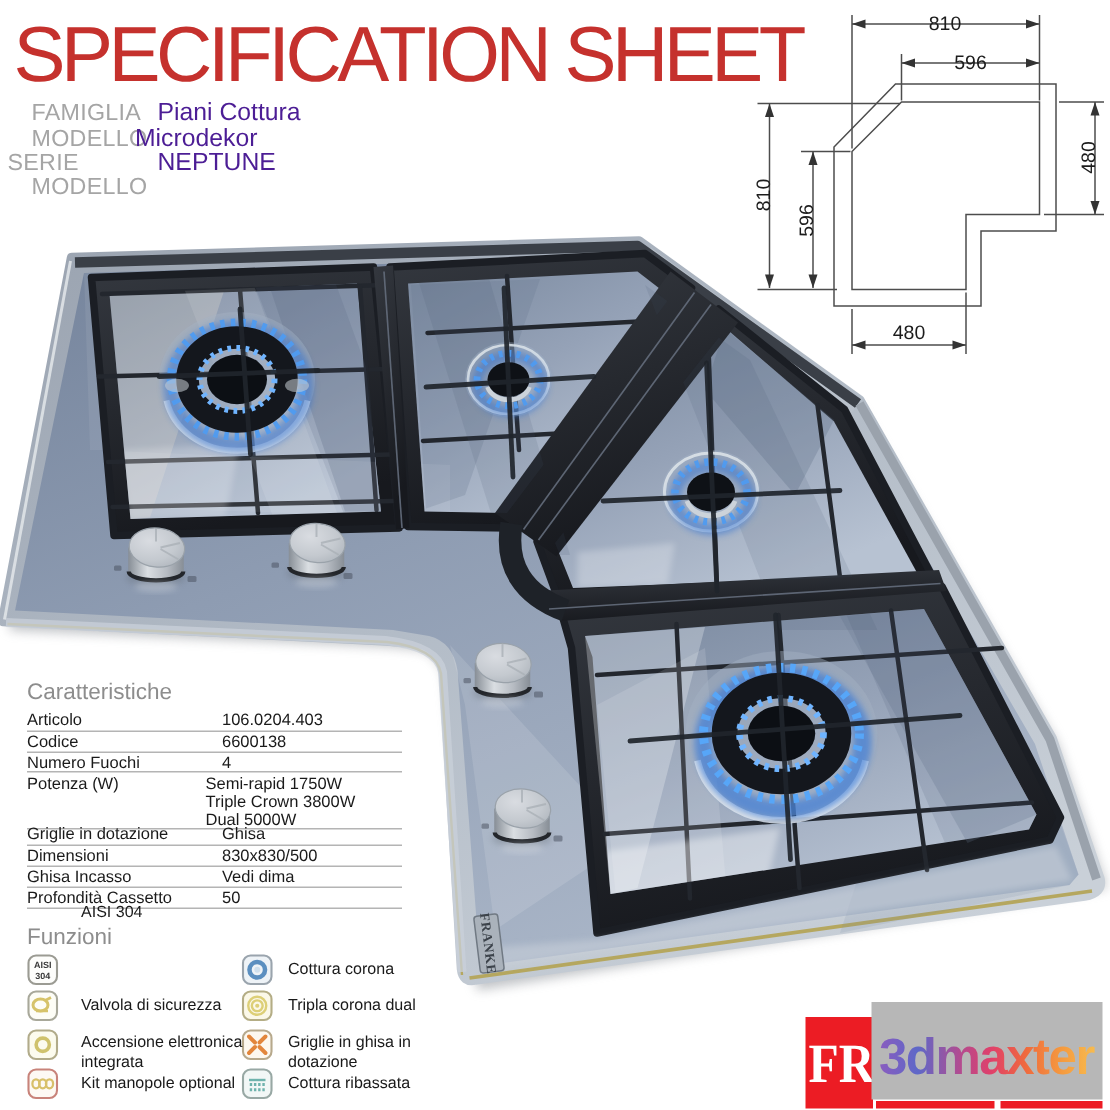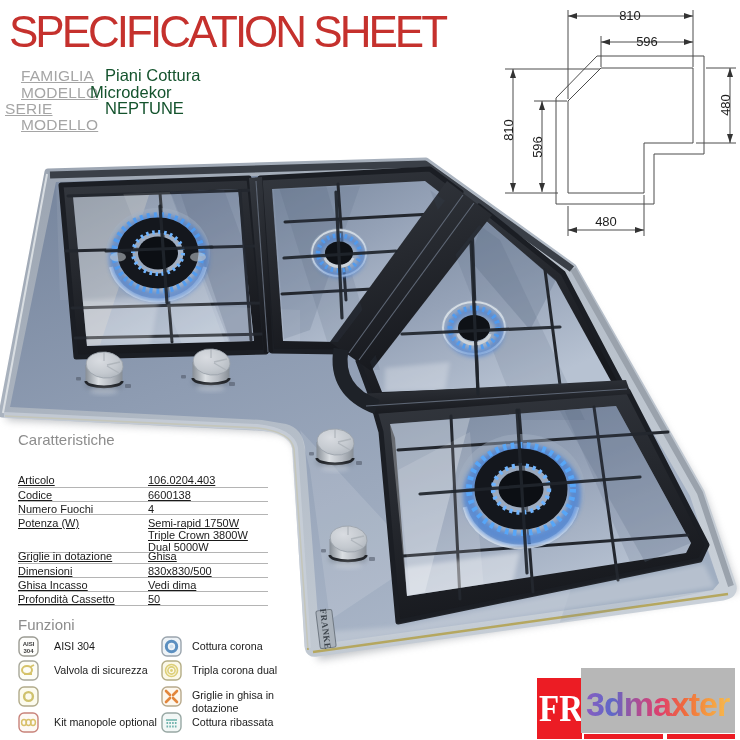--- a/index.html
+++ b/index.html
@@ -1,23 +1,23 @@
 <!DOCTYPE html>
 <html><head>
 <meta charset="utf-8">
 <style>
   html,body{margin:0;padding:0;background:#fff;}
   #page{position:relative;width:740px;height:740px;background:#fff;overflow:hidden;
         font-family:"Liberation Sans",sans-serif;}
   .abs{position:absolute;}
-  #title{left:9px;top:7px;font-size:44px;color:#c5312d;letter-spacing:-3px;white-space:nowrap;}
-  .lbl{color:#a5a5a5;font-size:15.5px;letter-spacing:0.2px;text-decoration:underline;}
-  .val{color:#14532d;font-size:16.5px;}
+  #title{left:9px;top:7px;font-size:52px;color:#c5312d;letter-spacing:-3px;white-space:nowrap;}
+  .lbl{color:#a5a5a5;font-size:15.5px;letter-spacing:0.2px;}
+  .val{color:#4c1d95;font-size:16.5px;}
   .sechead{color:#8d8d8d;font-size:15px;}
-  .t{font-size:11px;color:#1a1a1a;white-space:nowrap;text-decoration:underline;}
+  .t{font-size:11px;color:#1a1a1a;white-space:nowrap;}
   .ln{position:absolute;height:1px;background:#b4b4b4;left:18px;width:250px;}
   .fz{font-size:10.7px;line-height:12.5px;color:#1a1a1a;}
 </style>
 </head>
 <body>
 <div id="page">
 
   <svg id="art" class="abs" style="left:0;top:0" width="740" height="740" viewBox="0 0 740 740">
   <defs>
     <linearGradient id="gBody" x1="0" y1="0" x2="0.8" y2="1">
@@ -304,32 +304,32 @@
   <div id="title" class="abs">SPECIFICATION SHEET</div>
 
   <div class="abs lbl" style="left:21px;top:67px">FAMIGLIA</div>
   <div class="abs val" style="left:105px;top:66px">Piani Cottura</div>
   <div class="abs lbl" style="left:21px;top:84px">MODELLO</div>
   <div class="abs val" style="left:90px;top:83px">Microdekor</div>
   <div class="abs lbl" style="left:5px;top:100px">SERIE</div>
   <div class="abs val" style="left:105px;top:99px">NEPTUNE</div>
   <div class="abs lbl" style="left:21px;top:116px">MODELLO</div>
 
-  <div class="abs sechead" style="left:18px;top:431px">Caratteristiche</div>
+  <div class="abs sechead" style="left:18px;top:453px">Caratteristiche</div>
   <div class="abs t" style="left:18px;top:474px">Articolo</div>
     <div class="abs t" style="left:148px;top:474px">106.0204.403</div>
   <div class="ln" style="top:487px"></div>
   <div class="abs t" style="left:18px;top:489px">Codice</div>
     <div class="abs t" style="left:148px;top:489px">6600138</div>
   <div class="ln" style="top:501px"></div>
   <div class="abs t" style="left:18px;top:503px">Numero Fuochi</div>
     <div class="abs t" style="left:148px;top:503px">4</div>
   <div class="ln" style="top:514px"></div>
   <div class="abs t" style="left:18px;top:517px">Potenza (W)</div>
-  <div class="abs t" style="left:148px;top:517px">Semi-rapid 1750W<br>Triple Crown 3800W<br>Dual 5000W</div>
+  <div class="abs t" style="left:137px;top:517px">Semi-rapid 1750W<br>Triple Crown 3800W<br>Dual 5000W</div>
   <div class="ln" style="top:552px"></div>
   <div class="abs t" style="left:18px;top:550px">Griglie in dotazione</div>
     <div class="abs t" style="left:148px;top:550px">Ghisa</div>
   <div class="ln" style="top:563px"></div>
   <div class="abs t" style="left:18px;top:565px">Dimensioni</div>
     <div class="abs t" style="left:148px;top:565px">830x830/500</div>
   <div class="ln" style="top:577px"></div>
   <div class="abs t" style="left:18px;top:579px">Ghisa Incasso</div>
     <div class="abs t" style="left:148px;top:579px">Vedi dima</div>
   <div class="ln" style="top:591px"></div>
@@ -376,20 +376,21 @@
       <rect x="0" y="0" width="19" height="19" rx="5" fill="#fdf8ef" stroke="#b7a98c" stroke-width="1.4"></rect>
       <path d="M 4,4 L 8,8 M 15,4 L 11,8 M 4,15 L 8,11 M 15,15 L 11,11" stroke="#e2863c" stroke-width="2.6" fill="none" stroke-linecap="round"></path>
     </g>
     <g transform="translate(162,713)">
       <rect x="0" y="0" width="19" height="19" rx="5" fill="#f2f7f6" stroke="#98a8a4" stroke-width="1.4"></rect>
       <path d="M 4,7 L 15,7" stroke="#6fb3ad" stroke-width="1.6"></path>
       <path d="M 4.5,10 l 1.6,0 m 1.2,0 l 1.6,0 m 1.2,0 l 1.6,0 m 1.2,0 l 1.6,0" stroke="#6fb3ad" stroke-width="2" fill="none"></path>
       <path d="M 4.5,13.5 l 1.6,0 m 1.2,0 l 1.6,0 m 1.2,0 l 1.6,0 m 1.2,0 l 1.6,0" stroke="#6fb3ad" stroke-width="2" fill="none"></path>
     </g>
   </svg>
-  <div class="abs fz" style="left:54px;top:640px">AISI 304</div>
+  <div class="abs fz" style="left:54px;top:602px">AISI 304</div>
   <div class="abs fz" style="left:54px;top:664px">Valvola di sicurezza</div>
+  <div class="abs fz" style="left:54px;top:689px">Accensione elettronica<br>integrata</div>
   <div class="abs fz" style="left:54px;top:716px">Kit manopole optional</div>
   <div class="abs fz" style="left:192px;top:640px">Cottura corona</div>
   <div class="abs fz" style="left:192px;top:664px">Tripla corona dual</div>
   <div class="abs fz" style="left:192px;top:689px">Griglie in ghisa in<br>dotazione</div>
   <div class="abs fz" style="left:192px;top:716px">Cottura ribassata</div>
 </div>
 
 </body></html>

